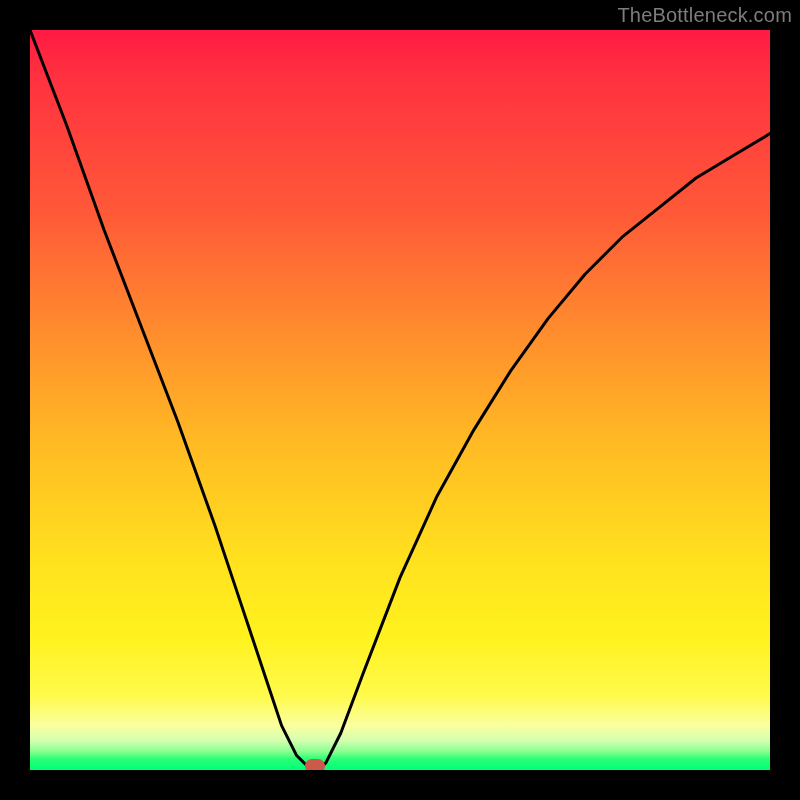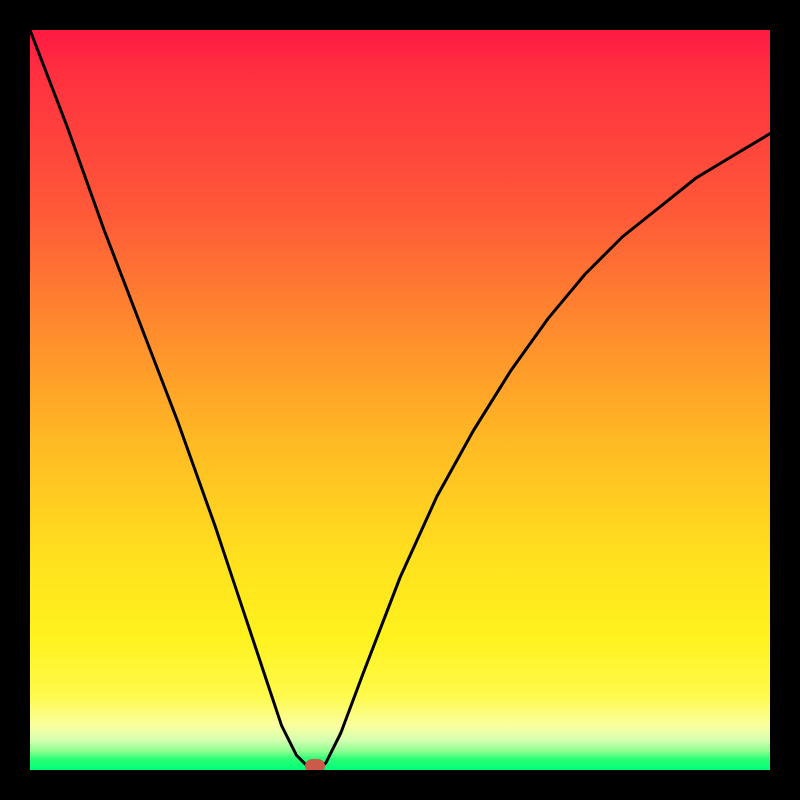--- a/index.html
+++ b/index.html
@@ -85,13 +85,14 @@
   <div class="plot-area">
     <div class="gradient"></div>
 
     <svg class="curve" viewBox="0 0 740 740" preserveAspectRatio="none">
       <path id="curve-path" fill="none" stroke="#000000" stroke-width="3" stroke-linecap="round" stroke-linejoin="round" d="M0.00 0.00 L37.00 96.20 L74.00 199.80 L111.00 296.00 L148.00 392.20 L185.00 495.80 L207.20 562.40 L222.00 606.80 L236.80 651.20 L251.60 695.60 L266.40 725.20 L281.20 740.00 L288.60 740.00 L296.00 732.60 L310.80 703.00 L333.00 643.80 L370.00 547.60 L407.00 466.20 L444.00 399.60 L481.00 340.40 L518.00 288.60 L555.00 244.20 L592.00 207.20 L629.00 177.60 L666.00 148.00 L703.00 125.80 L740.00 103.60"></path>
     </svg>
 
     <div id="min-marker" class="marker" style="left: 284.9px; top: 736px;"></div>
   </div>
 
+  <div class="watermark">TheBottleneck.com</div>
 </div>
 
 </body></html>

